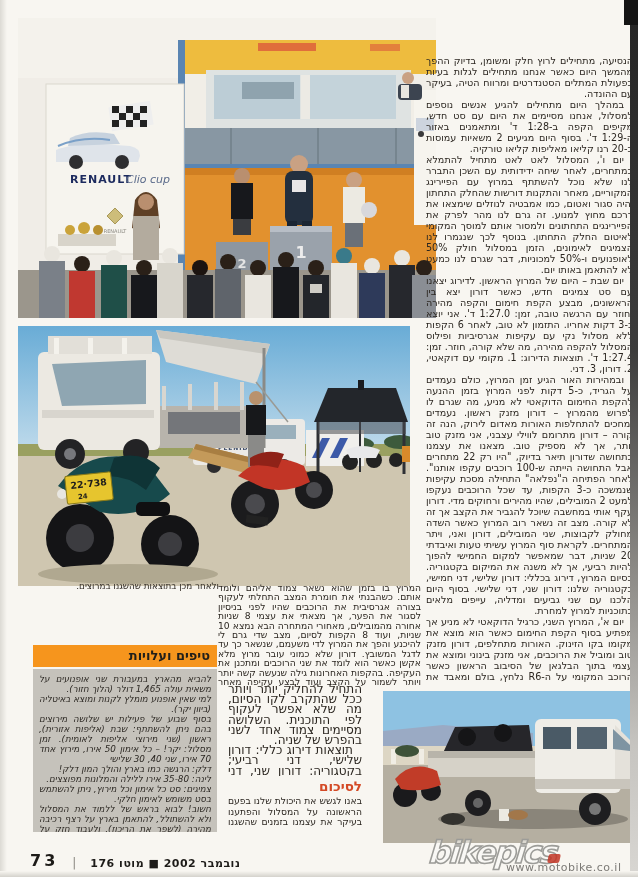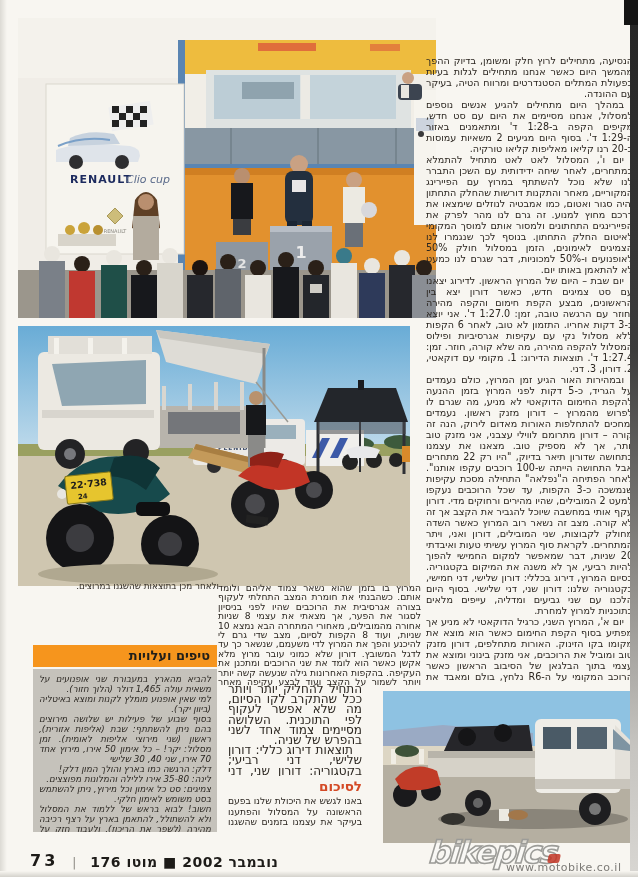--- a/index.html
+++ b/index.html
@@ -22,21 +22,21 @@
         text-align:right;font-size:13px;font-weight:bold;color:#221f1a;line-height:22px;
         padding:0;box-sizing:border-box;}
   #tips-heading span{padding-right:7px;}
   #tips-box{left:33px;top:669px;width:184px;height:163px;background:#c5c2bb;box-sizing:border-box;
         padding:5px 6px;font-style:italic;font-size:8.8px;line-height:10px;color:#2b2722;}
   #tips-box p + p{text-indent:0;}
   #footer{left:30px;top:850px;width:320px;height:20px;display:flex;align-items:flex-end;gap:14px;
         color:#1d1b18;}
   #footer .pgnum{font-size:16px;font-weight:bold;letter-spacing:3px;}
   #footer .div{color:#8a8881;font-size:12px;font-weight:normal;}
-  #footer .issue{direction:rtl;font-size:14px;font-weight:bold;letter-spacing:.5px;}
+  #footer .issue{direction:rtl;font-size:11px;font-weight:bold;letter-spacing:.5px;}
   #watermark{left:428px;top:834px;width:207px;height:42px;}
   #watermark .logo{position:absolute;left:2px;top:0;font-style:italic;font-weight:900;font-size:31px;
         letter-spacing:-2px;color:rgba(250,250,248,.55);-webkit-text-stroke:1.6px #9c9c98;
         transform:skewX(-6deg);white-space:nowrap;}
   #watermark .url{position:absolute;left:78px;top:27px;font-size:11px;color:#7c7a76;letter-spacing:.5px;}
   #watermark .accent{position:absolute;left:120px;top:20px;width:12px;height:9px;background:#c23525;
         border-radius:2px;transform:skewX(-12deg);opacity:.85;}
   
   .edge-left{left:0;top:0;width:7px;height:877px;background:linear-gradient(90deg,#dcdad4,#f8f6f1);}
   .edge-right{left:630px;top:0;width:8px;height:877px;

